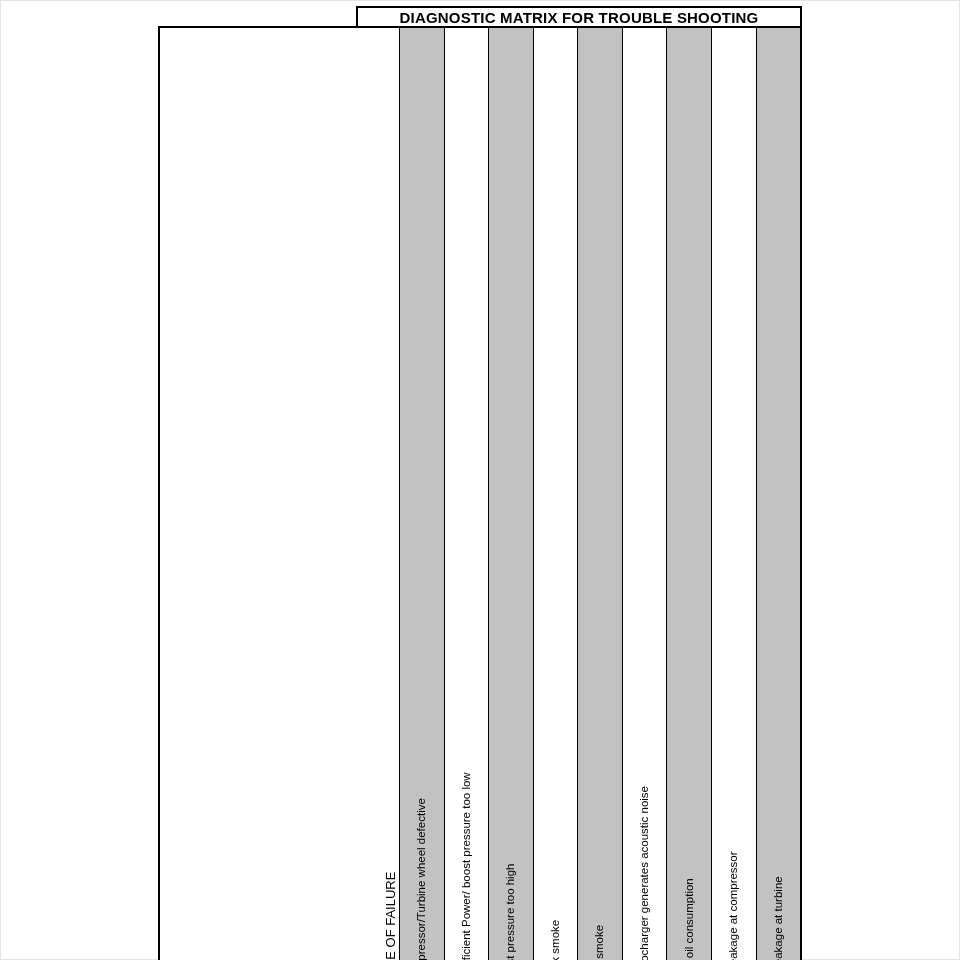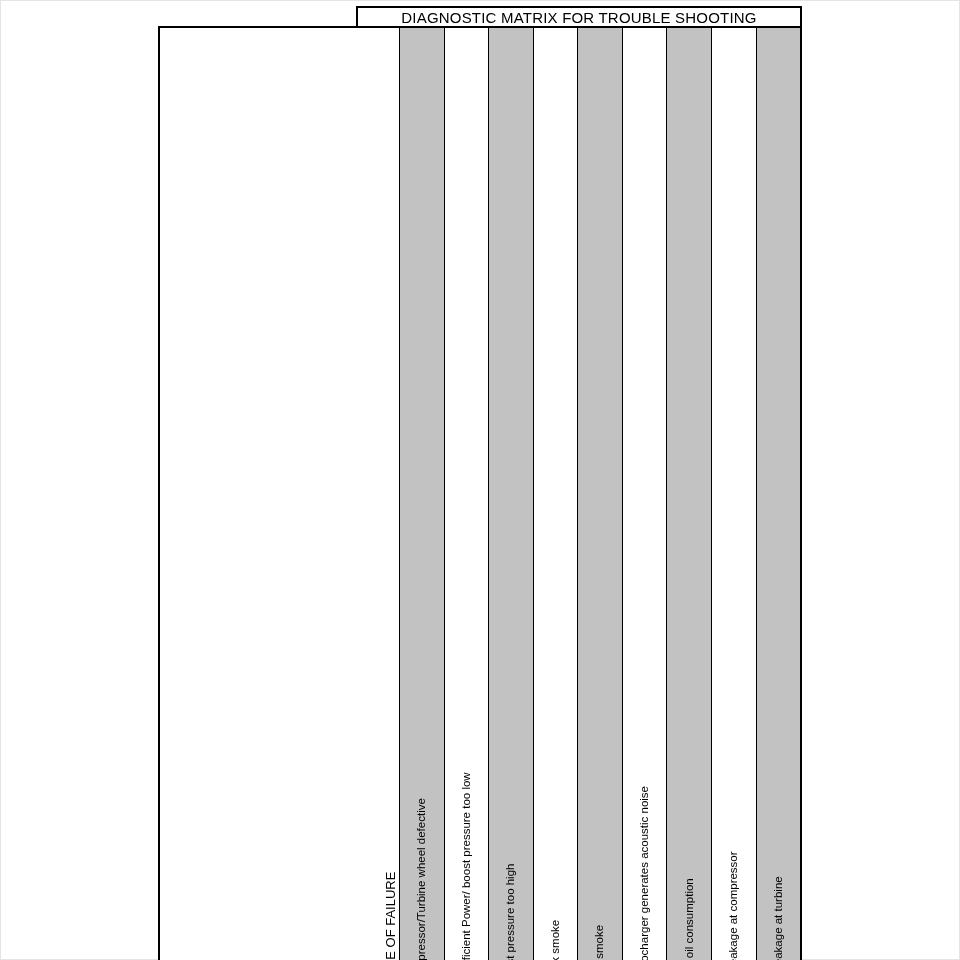--- a/index.html
+++ b/index.html
@@ -17,21 +17,21 @@
   }
   .table-wrap {
     position: absolute; left: 157px; top: 5px; width: 644px;
   }
   .title-bar {
     margin-left: 198px;
     height: 20px;
     border: 2px solid #000;
     border-bottom: none;
     display: flex; align-items: center; justify-content: center;
-    font-weight: normal; font-size: 15px; letter-spacing: .2px;
+    font-weight: bold; font-size: 15px; letter-spacing: .2px;
     white-space: nowrap;
   }
   .grid { border: 2px solid #000; background: #fff; }
 
   
   .header-row { display: flex; min-height: 153px; border-bottom: 1px solid #000; }
   .corner { width: 240px; position: relative; border-right: 1px solid #000; background: #fff; flex: 0 0 240px; }
   .type-of-failure {
     position: absolute; right: 1px; top: 0; bottom: 0;
     writing-mode: vertical-rl; transform: rotate(180deg);

